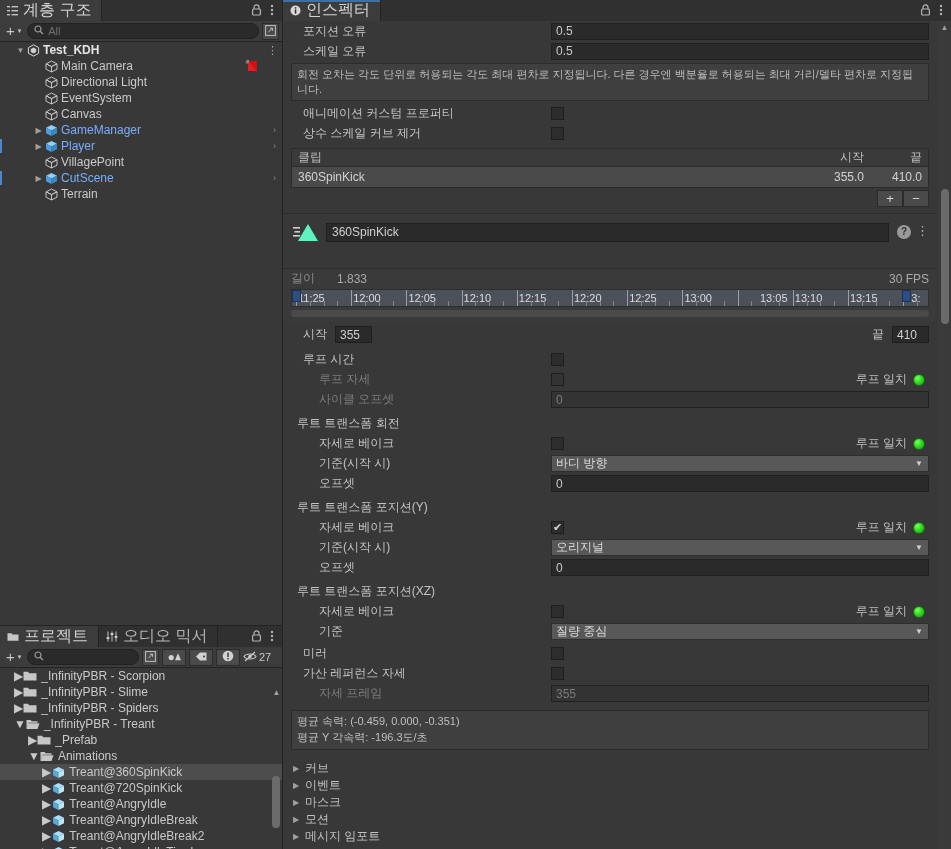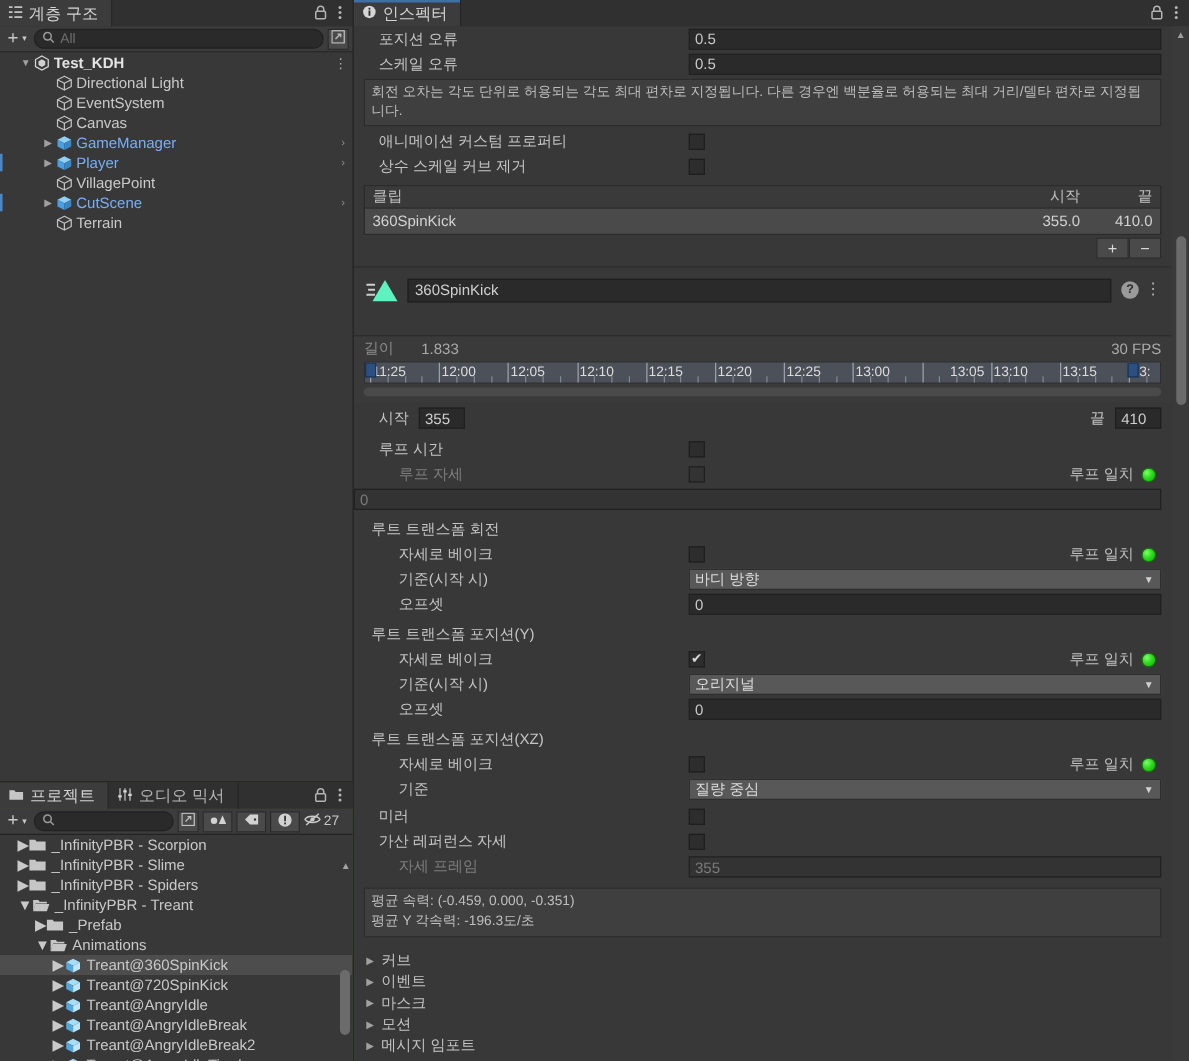--- a/index.html
+++ b/index.html
@@ -15,21 +15,21 @@
 
   
   .panel { position: absolute; background: #84cc16; }
   .panel-tabs {
     height: 21px; background: #303030;
     display: flex; align-items: stretch; position: relative;
   }
   .tab {
     display: flex; align-items: center; gap: 5px;
     padding: 0 10px 0 7px;
-    background: #303030; color: #b4b4b4; font-size: 13px;
+    background: #303030; color: #b4b4b4; font-size: 16px;
     border-right: 1px solid #232323;
   }
   .tab.active { background: #3c3c3c; color: #d2d2d2; }
   .tab.active.blue-top { box-shadow: inset 0 2px 0 0 #3e6fa6; }
   .tab-spacer { flex: 1; background: #303030; }
   .tab-icons {
     display: flex; align-items: center; gap: 8px;
     padding: 0 8px; background: #303030; color: #b0b0b0;
   }
   .ic { display: inline-block; line-height: 1; }
@@ -279,20 +279,36 @@
           <div style="width: 14px; flex: 0 0 auto;"></div>
           <div class="arrow">▼</div>
           <div class="cube">
             <svg width="13" height="13" viewBox="0 0 13 13">
               <path d="M6.5 0.8 L11.6 3.6 L11.6 9.3 L6.5 12.1 L1.4 9.3 L1.4 3.6 z" fill="none" stroke="#d6d6d6" stroke-width="1"></path>
               <path d="M6.5 3.4 L9.2 5 L9.2 8 L6.5 9.6 L3.8 8 L3.8 5 z" fill="#cfcfcf"></path>
             </svg>
           </div>
           <div class="label">Test_KDH</div>
           <div class="row-more">⋮</div>
+        </div>
+        <div class="row">
+          <div style="width: 32px; flex: 0 0 auto;"></div>
+          <div class="arrow empty">▶</div>
+          <div class="cube">
+            <svg width="13" height="13" viewBox="0 0 13 13">
+              <path d="M6.5 1 L12 3.8 L6.5 6.6 L1 3.8 z M1 3.8 L6.5 6.6 L6.5 12 L1 9.2 z M12 3.8 L6.5 6.6 L6.5 12 L12 9.2 z" fill="none" stroke="#c2c2c2" stroke-width="1" stroke-linejoin="round"></path>
+            </svg>
+          </div>
+          <div class="label">Main Camera</div>
+          <div style="position: absolute; right: 22px; top: 0px; width: 16px; height: 16px;"><svg width="16" height="16" viewBox="0 0 16 16">
+              <path d="M4 3 L13 3 L13 13 L4 13 z" fill="#cc1111"></path>
+              <path d="M4 3 L13 13 L4 13 z" fill="#e02020"></path>
+              <path d="M2 2 l3 0 l0 3 z" fill="#9a9a9a"></path>
+              <circle cx="3.4" cy="4.2" r="1.6" fill="#7e7e7e"></circle>
+            </svg></div>
         </div>
         <div class="row">
           <div style="width: 32px; flex: 0 0 auto;"></div>
           <div class="arrow empty">▶</div>
           <div class="cube">
             <svg width="13" height="13" viewBox="0 0 13 13">
               <path d="M6.5 1 L12 3.8 L6.5 6.6 L1 3.8 z M1 3.8 L6.5 6.6 L6.5 12 L1 9.2 z M12 3.8 L6.5 6.6 L6.5 12 L12 9.2 z" fill="none" stroke="#c2c2c2" stroke-width="1" stroke-linejoin="round"></path>
             </svg>
           </div>
           <div class="label">Directional Light</div>
@@ -805,20 +821,21 @@
           <div class="prop-label indent dim">루프 자세</div>
           <div style="width:13px;">
               <div class="checkbox" style="background:#333;"></div>
             </div>
           <div class="loopmatch">
             <span class="loopmatch-text">루프 일치</span>
             <span class="dot"></span>
           </div>
         </div>
         <div class="prop-row">
+          <div class="prop-label indent dim">사이클 오프셋</div>
           <div class="prop-field dim">0</div>
         </div>
 
         <div class="section-head" style="margin-top:4px;">루트 트랜스폼 회전</div>
         <div class="prop-row">
           <div class="prop-label indent">자세로 베이크</div>
           <div style="width:13px;">
               <div class="checkbox"></div>
             </div>
           <div class="loopmatch">

